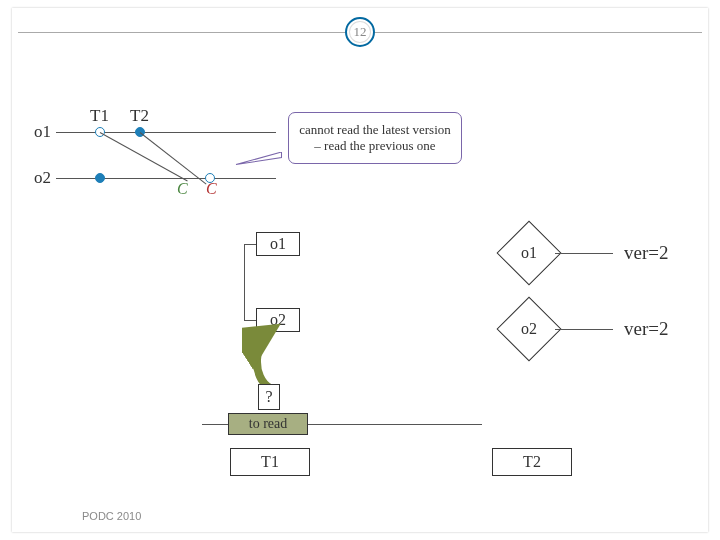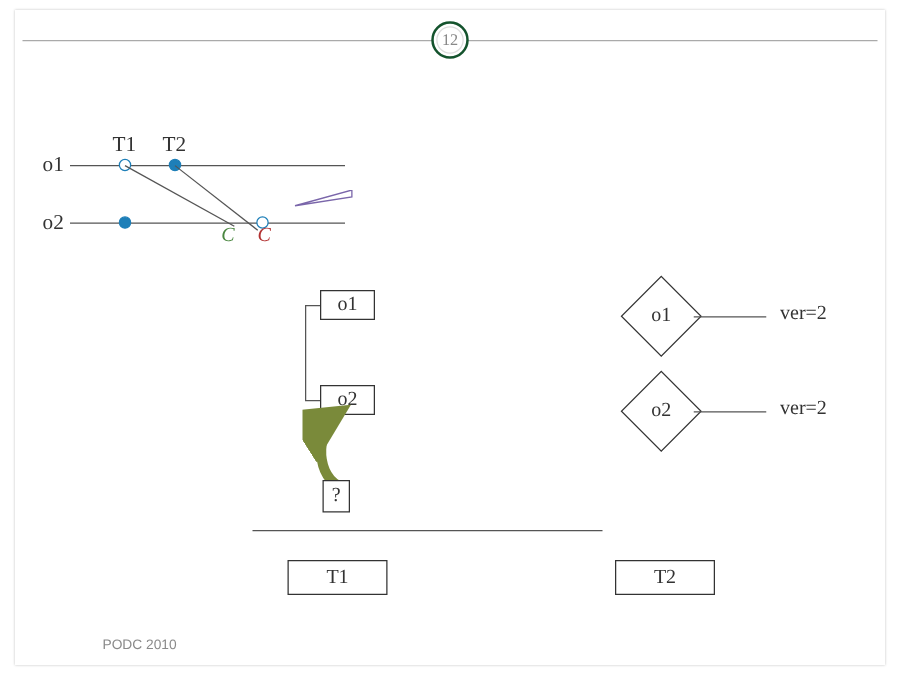--- a/index.html
+++ b/index.html
@@ -34,21 +34,21 @@
     margin-right: 6px;
   }
   .badge {
     position: absolute;
     top: -15px;
     left: 50%;
     transform: translateX(-50%);
     width: 30px;
     height: 30px;
     border-radius: 50%;
-    border: 2px solid #14532d;
+    border: 2px solid #0369a1;
     box-shadow: inset 0 0 0 2px #fff, inset 0 0 0 3px #ddd;
     background: #fff;
     display: flex;
     align-items: center;
     justify-content: center;
     font-size: 13px;
     color: #888;
   }
   .timeline {
     position: absolute;
@@ -183,21 +183,21 @@
   }
   .section-line-bottom {
     position: absolute;
     left: 190px;
     width: 280px;
     height: 1px;
     background: #555;
   }
   .ver-label {
     position: absolute;
-    font-size: 16px;
+    font-size: 19px;
     color: #333;
   }
   .footer {
     position: absolute;
     left: 22px;
     bottom: 10px;
     font-size: 11px;
     color: #8a8a8a;
     font-family: Arial, sans-serif;
     margin-left: 48px;
@@ -232,20 +232,21 @@
     <div class="node fill" style="left:128px; top:6px;"></div>
     <div class="node fill" style="left:88px;  top:52px;"></div>
     <div class="node" style="left:198px; top:52px;"></div>
 
     <div class="diag" style="left:88px; top:6px; width:100px; transform: rotate(29deg);"></div>
     <div class="diag" style="left:128px; top:6px; width:84px; transform: rotate(38deg);"></div>
 
     <div class="c-label-green" style="left:165px; top:54px;">C</div>
     <div class="c-label-red" style="left:194px; top:54px;">C</div>
 
+    <div class="callout" style="left:276px; top:-14px;">cannot read the latest version – read the previous one</div>
     <svg class="callout-tail" style="left:214px; top:26px;" viewBox="0 0 70 20">
       <path d="M70 0 L5 18 L70 8 Z" fill="#fff" stroke="#7a66aa" stroke-width="1.5"></path>
     </svg>
   </div>
 
   <div class="vline" style="left:232px; top:236px; height:76px;"></div>
   <div class="hline" style="left:232px; top:236px; width:48px;"></div>
   <div class="hline" style="left:232px; top:312px; width:48px;"></div>
 
   <div class="box" style="left:244px; top:224px; width:44px; height:24px;">o1</div>
@@ -266,18 +267,19 @@
       <marker id="arrowhead" markerWidth="8" markerHeight="8" refX="5" refY="3" orient="auto">
         <path d="M0,0 L6,3 L0,6 Z" fill="#7a8a3a"></path>
       </marker>
     </defs>
     <path d="M28 66 C10 56, 10 20, 32 6" stroke="#7a8a3a" stroke-width="8" fill="none" marker-end="url(#arrowhead)"></path>
   </svg>
 
   <div class="q-box" style="left:246px; top:376px;">?</div>
 
   <div class="section-line-bottom" style="top:416px;"></div>
+  <div class="toread-box" style="left:216px; top:405px;">to read</div>
 
   <div class="tx-box" style="left:218px; top:440px;">T1</div>
   <div class="tx-box" style="left:480px; top:440px;">T2</div>
 
   <div class="footer">PODC 2010</div>
 </div>
 
 </body></html>

